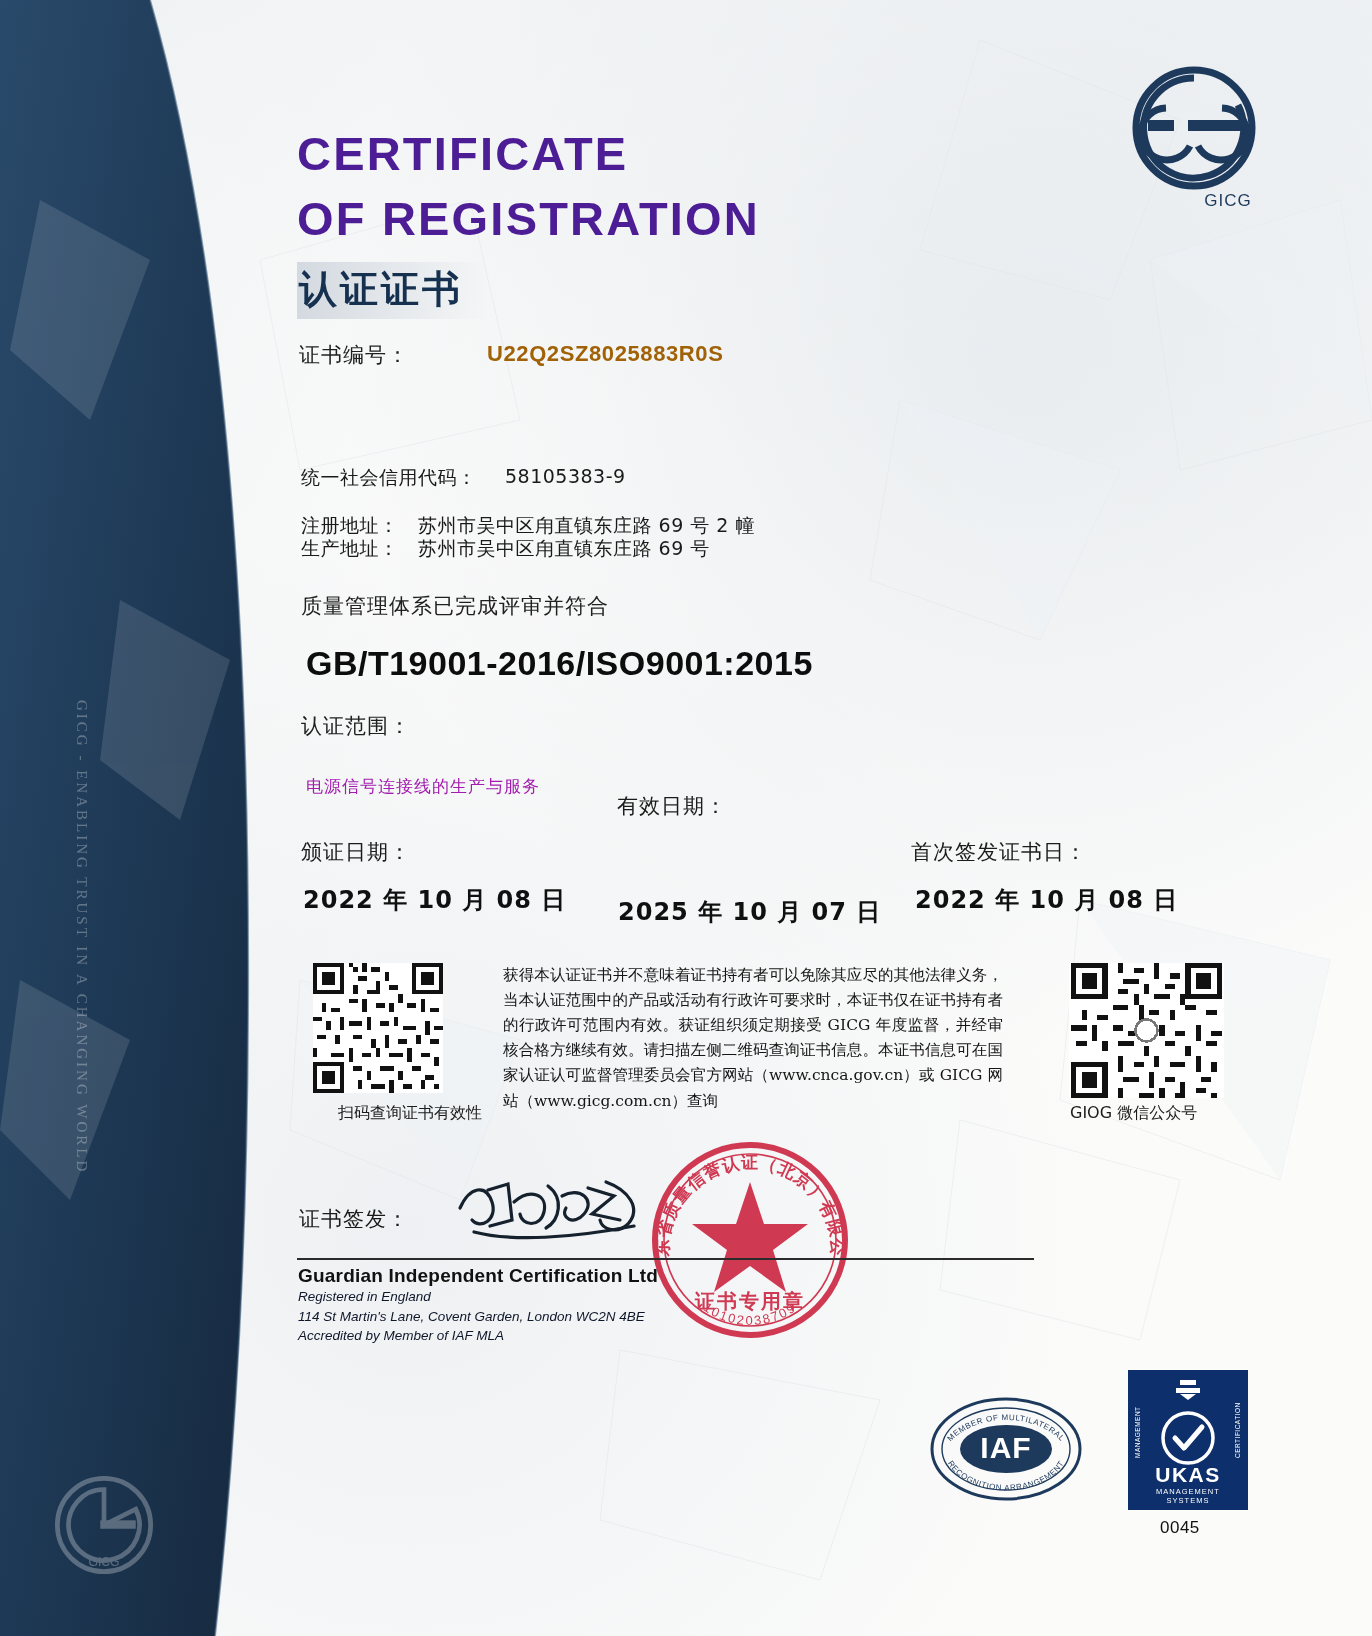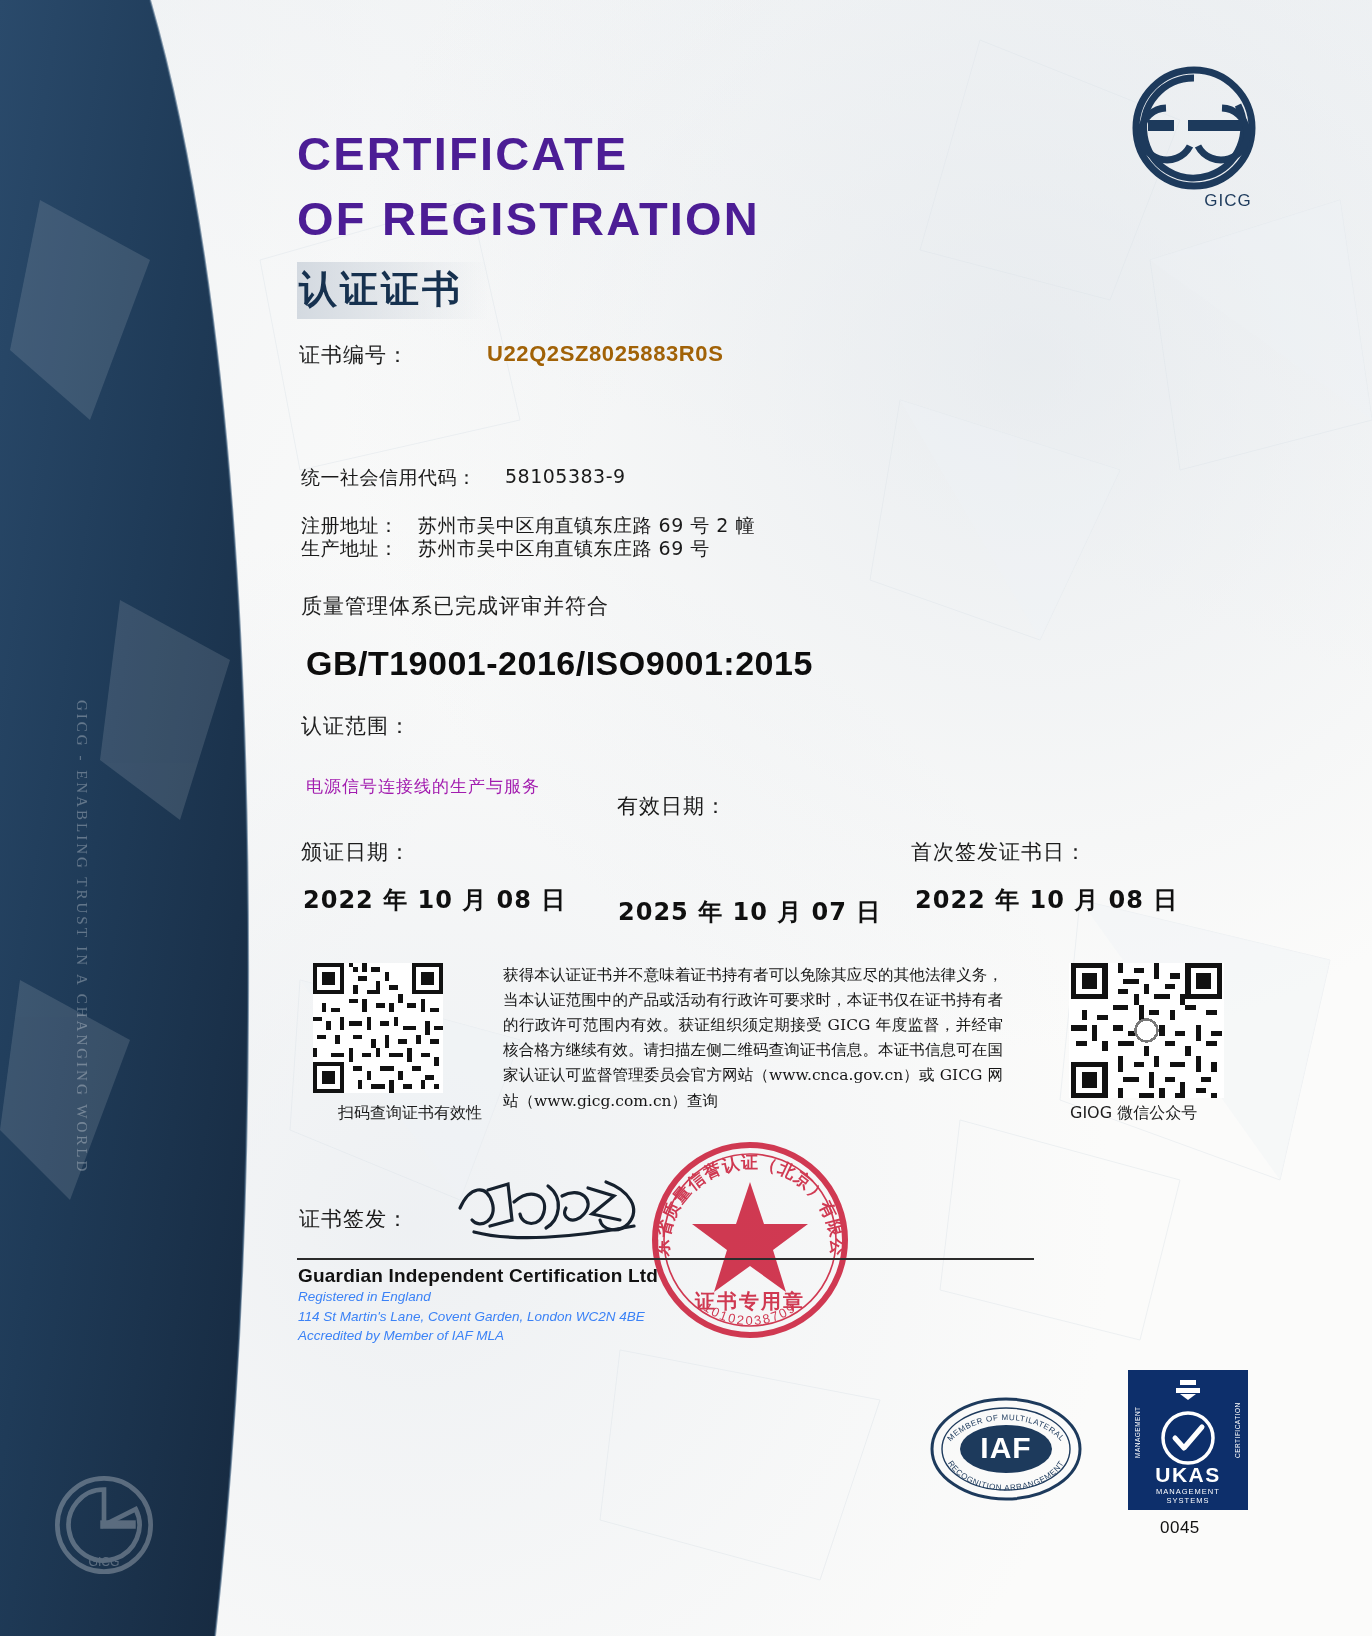--- a/index.html
+++ b/index.html
@@ -230,21 +230,21 @@
     font-family: "Liberation Sans", sans-serif;
     font-weight: bold;
     font-size: 19px;
     color: #111;
     letter-spacing: 0.2px;
   }
   .issuer-line {
     font-family: "Liberation Sans", sans-serif;
     font-style: italic;
     font-size: 13.5px;
-    color: #3b82f6;
+    color: #0f172a;
     line-height: 1.45;
   }
 
   
   .iaf-mark {
     position: absolute;
     left: 930px;
     top: 1395px;
     width: 152px;
     height: 108px;

